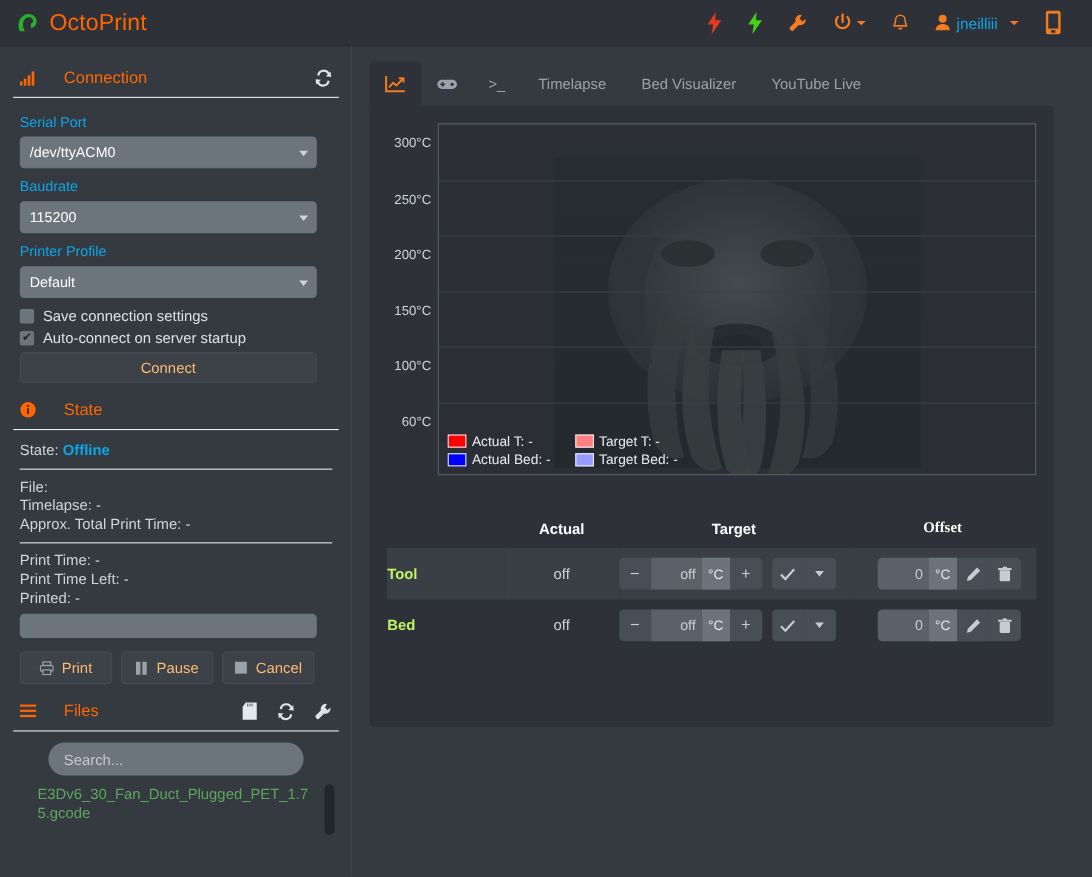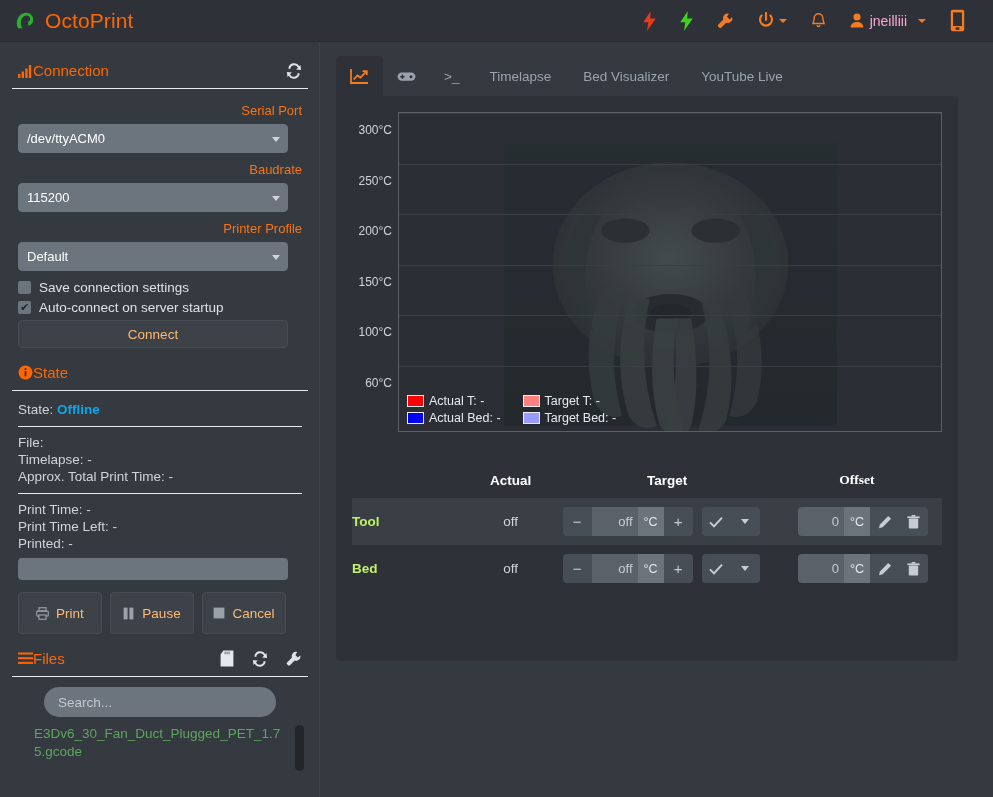--- a/index.html
+++ b/index.html
@@ -34,47 +34,47 @@
     height: 42px; padding: 0 12px; cursor: pointer;
   }
   .hicon svg { display: block; }
   .caret-d {
     width: 0; height: 0; margin-left: 5px;
     border-left: 4px solid transparent; border-right: 4px solid transparent;
     border-top: 4px solid #f47b20;
   }
   #user-menu {
     display: flex; align-items: center; gap: 6px;
-    color: #f9a8d4; font-size: 14px; padding: 0 12px; height: 42px; cursor: pointer;
+    color: #0ea5e9; font-size: 14px; padding: 0 12px; height: 42px; cursor: pointer;
   }
 
   
   #body-wrap { display: flex; width: 993px; height: 755px; }
 
   
   #sidebar {
     width: 320px; padding: 10px 12px 0 12px;
     display: flex; flex-direction: column;
   }
   .panel { margin-bottom: 0; }
   .panel-head {
     display: flex; align-items: center;
     padding: 10px 6px 9px 6px;
     border-bottom: 1px solid #e9ecef;
   }
   .panel-head .ptitle {
-    color: #ff6600; font-size: 15px; display: flex; align-items: center; gap: 0;
+    color: #ff6600; font-size: 15px; display: flex; align-items: center; gap: 25px;
   }
   .panel-head .phead-actions {
     margin-left: auto; display: flex; align-items: center; gap: 18px;
   }
   .panel-head .phead-actions .act { cursor: pointer; display: flex; }
   .panel-body { padding: 10px 6px 6px 6px; }
 
-  label.fl { display: block; color: #f97316; font-size: 13px; margin: 4px 0 6px 0; text-align: right; }
+  label.fl { display: block; color: #0ea5e9; font-size: 13px; margin: 4px 0 6px 0; }
   .select {
     position: relative; width: 270px; height: 29px;
     background: #6c757d; border: 1px solid #6c757d; border-radius: 4px;
     display: flex; align-items: center; padding: 0 8px;
     color: #fff; font-size: 13px; margin-bottom: 9px; cursor: pointer;
   }
   .select .sc {
     position: absolute; right: 7px; top: 50%;
     width: 0; height: 0; margin-top: -2px;
     border-left: 4px solid transparent; border-right: 4px solid transparent;
@@ -100,21 +100,21 @@
   #connect-btn { width: 270px; margin-top: 5px; }
 
   .state-line { font-size: 13.5px; color: #cfd4da; padding: 1px 0; }
   .state-line b { color: #0ea5e9; }
   .hr-w { border: none; border-top: 1px solid #e9ecef; margin: 8px 0 7px 0; }
   .progressbar {
     height: 22px; width: 270px; background: #6c757d;
     border-radius: 4px; margin-top: 6px;
   }
   .pbtn-row { display: flex; gap: 8px; margin-top: 12px; }
-  .pbtn { width: 84px; height: 42px; }
+  .pbtn { width: 84px; height: 30px; }
 
   #files-search {
     width: 232px; height: 30px; border-radius: 16px;
     background: #6c757d; border: none; outline: none;
     color: #fff; font-size: 13.5px; padding: 0 14px;
     margin: 10px auto 0 auto; display: block;
   }
   #files-search::placeholder { color: #c3c8ce; }
   #files-list { position: relative; padding: 8px 6px 0 22px; }
   .file-name {

